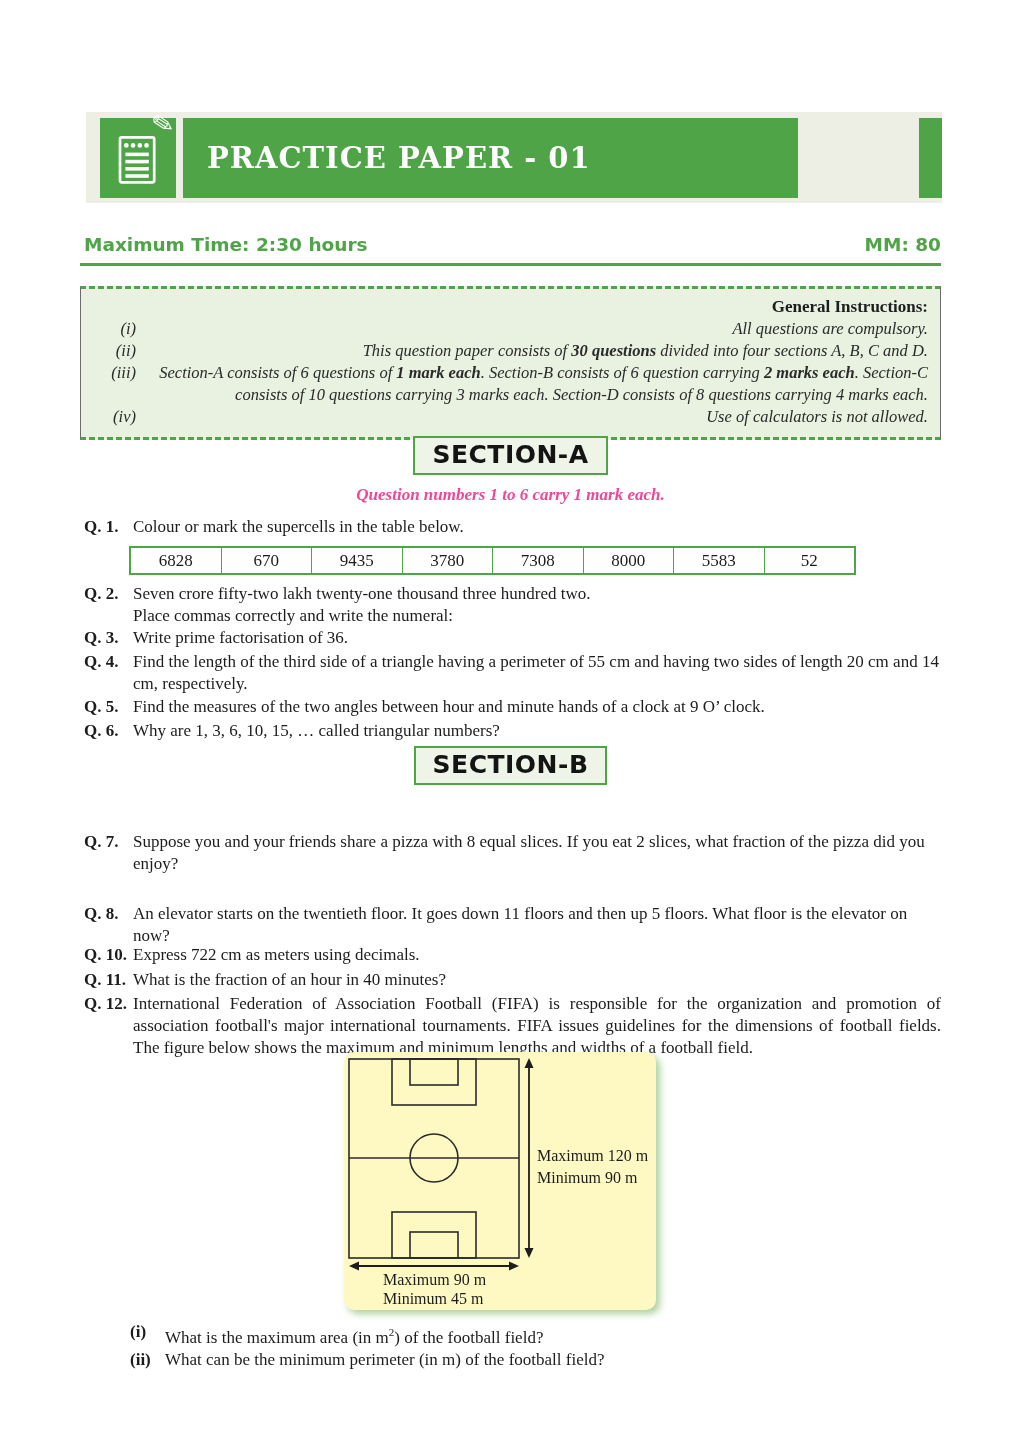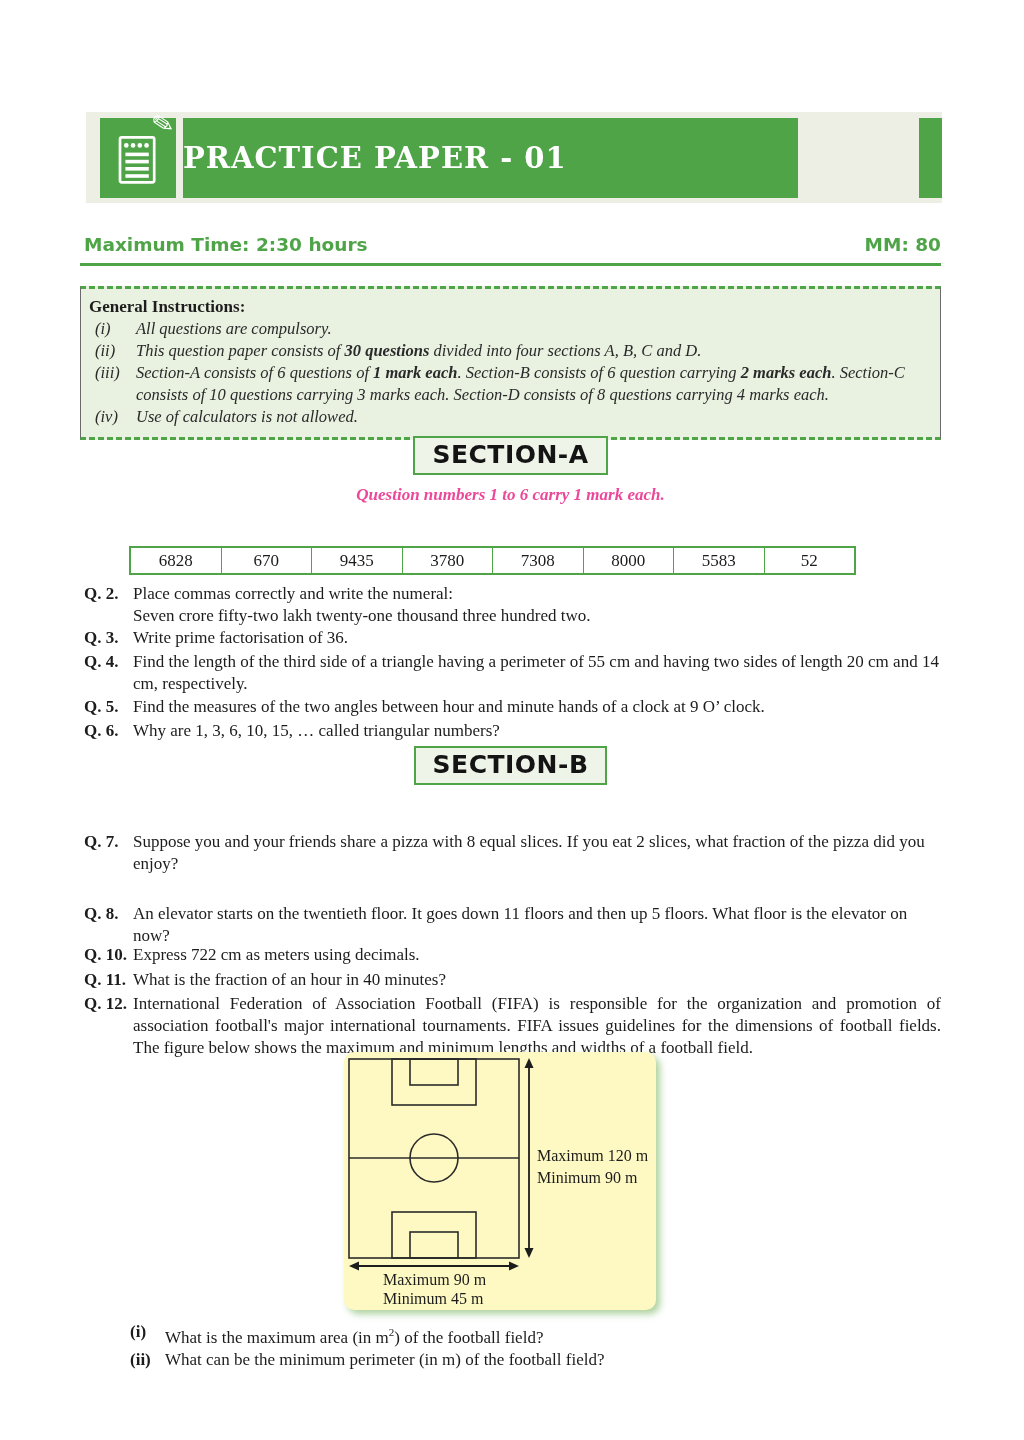--- a/index.html
+++ b/index.html
@@ -20,21 +20,21 @@
     background:var(--green,#4ea447);
     display:flex; align-items:center; justify-content:center;
   }
   .pencil-glyph {
     position:absolute; top:-9px; right:2px; font-size:26px; color:#ffffff;
     font-family:"DejaVu Sans", sans-serif; transform:rotate(-12deg);
   }
   .title-bar {
     position:absolute; left:97px; top:6px; width:615px; height:80px;
     background:var(--green,#4ea447);
-    display:flex; align-items:center; 
+    display:flex; align-items:center; padding-left:24px;
   }
   .title-bar .title-text {
     font-family:"DejaVu Serif", serif; font-weight:bold;
     font-size:29px; letter-spacing:1px; color:#ffffff;
   }
   .right-bar {
     position:absolute; left:833px; top:6px; width:23px; height:80px;
     background:var(--green,#4ea447);
   }
 
@@ -52,20 +52,21 @@
   }
 
   
   .inst-box {
     position:absolute; left:80px; top:286px; width:861px;
     background:var(--panel,#e9f1e1);
     border-top:3px dashed var(--green,#4ea447);
     border-bottom:3px dashed var(--green,#4ea447);
     border-left:1px solid #6b6b6b; border-right:1px solid #6b6b6b;
     padding:7px 12px 9px 8px;
+    text-align:right;
   }
   .inst-heading { font-weight:bold; font-size:17px; color:#1d1d1d; line-height:22px; }
   .inst-item { display:flex; font-style:italic; font-size:16.5px; line-height:22px; color:#2a2a2a; }
   .inst-num { width:47px; flex:none; padding-left:6px; }
   .inst-text { flex:1; }
   .bold-seg { font-weight:bold; }
 
   
   .section-wrap { position:absolute; left:80px; width:861px; text-align:center; }
   .section-box {
@@ -160,37 +161,41 @@
       <span class="inst-num">(iv)</span>
       <span class="inst-text">Use of calculators is not allowed.</span>
     </div>
   </div>
 
   <div class="section-wrap" style="top:436px">
     <span class="section-box">SECTION-A</span>
   </div>
   <div class="section-subtitle" style="top:485px">Question numbers 1 to 6 carry 1 mark each.</div>
 
+  <div class="q-row" style="top:516px">
+    <span class="q-label">Q. 1.</span>
+    <span class="q-text">Colour or mark the supercells in the table below.</span>
+  </div>
 
   <div class="supercell-table">
     <div class="cell">6828</div>
     <div class="cell">670</div>
     <div class="cell">9435</div>
     <div class="cell">3780</div>
     <div class="cell">7308</div>
     <div class="cell">8000</div>
     <div class="cell">5583</div>
     <div class="cell">52</div>
   </div>
 
   <div class="q-row" style="top:583px">
     <span class="q-label">Q. 2.</span>
     <span class="q-text">
+      <div>Seven crore fifty-two lakh twenty-one thousand three hundred two.</div>
       <div>Place commas correctly and write the numeral:</div>
-      <div>Seven crore fifty-two lakh twenty-one thousand three hundred two.</div>
     </span>
   </div>
 
   <div class="q-row" style="top:627px">
     <span class="q-label">Q. 3.</span>
     <span class="q-text">Write prime factorisation of 36.</span>
   </div>
 
   <div class="q-row" style="top:651px">
     <span class="q-label">Q. 4.</span>

